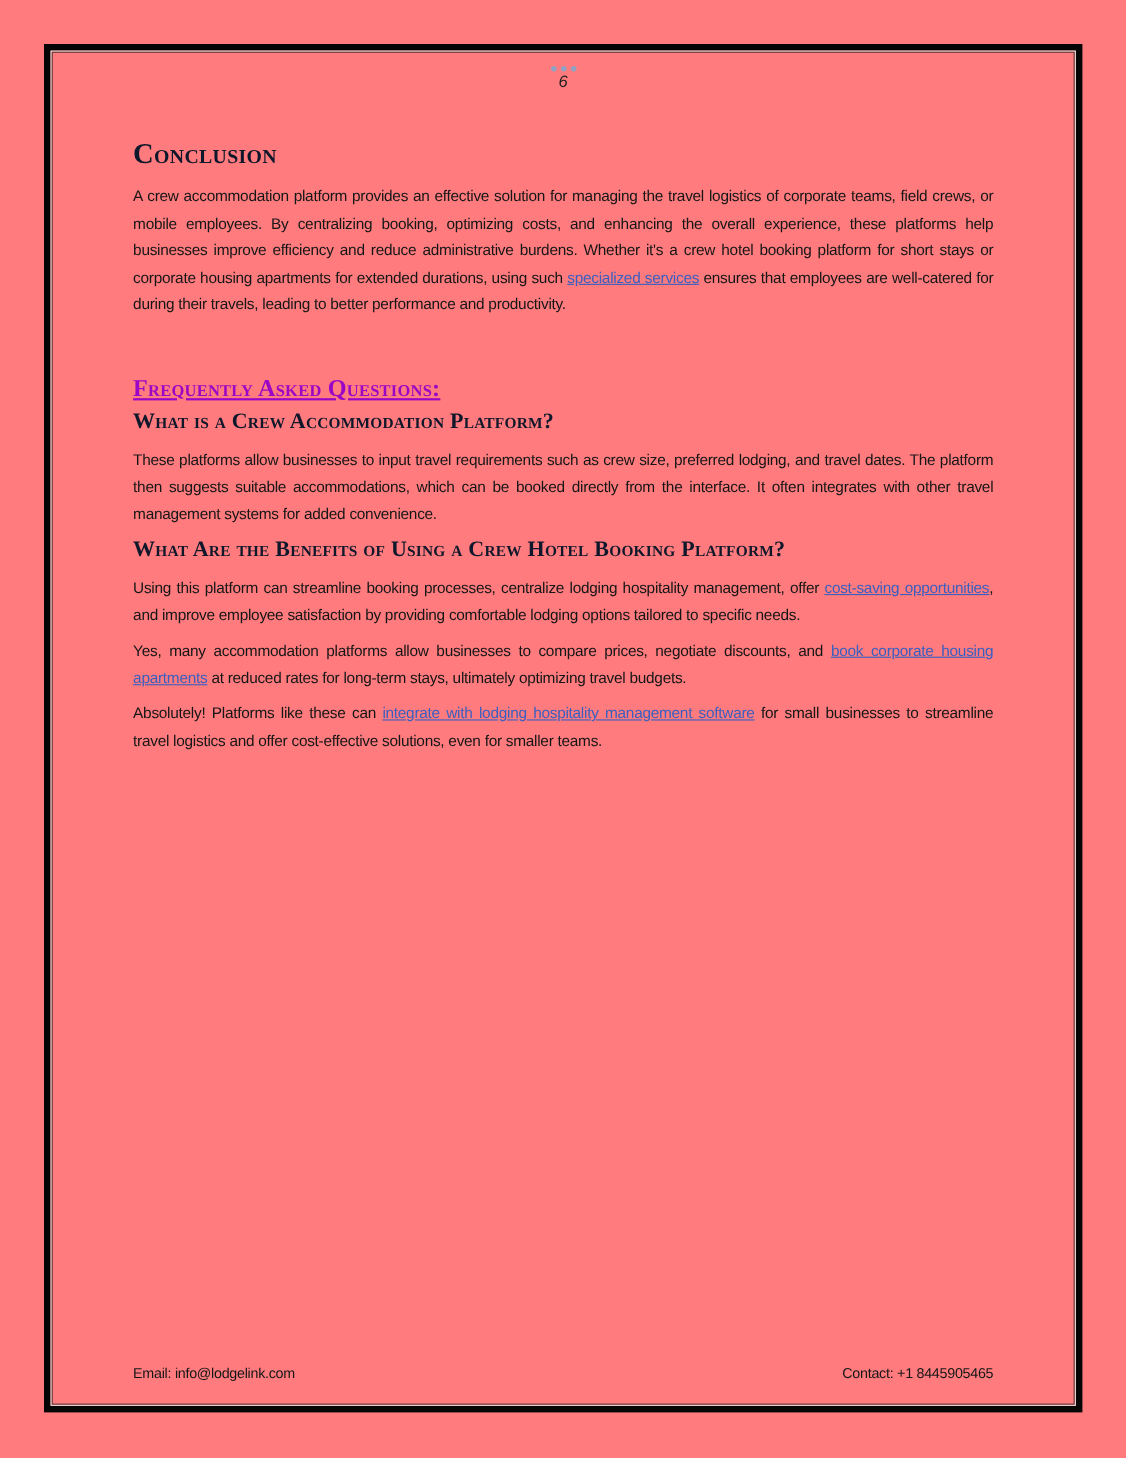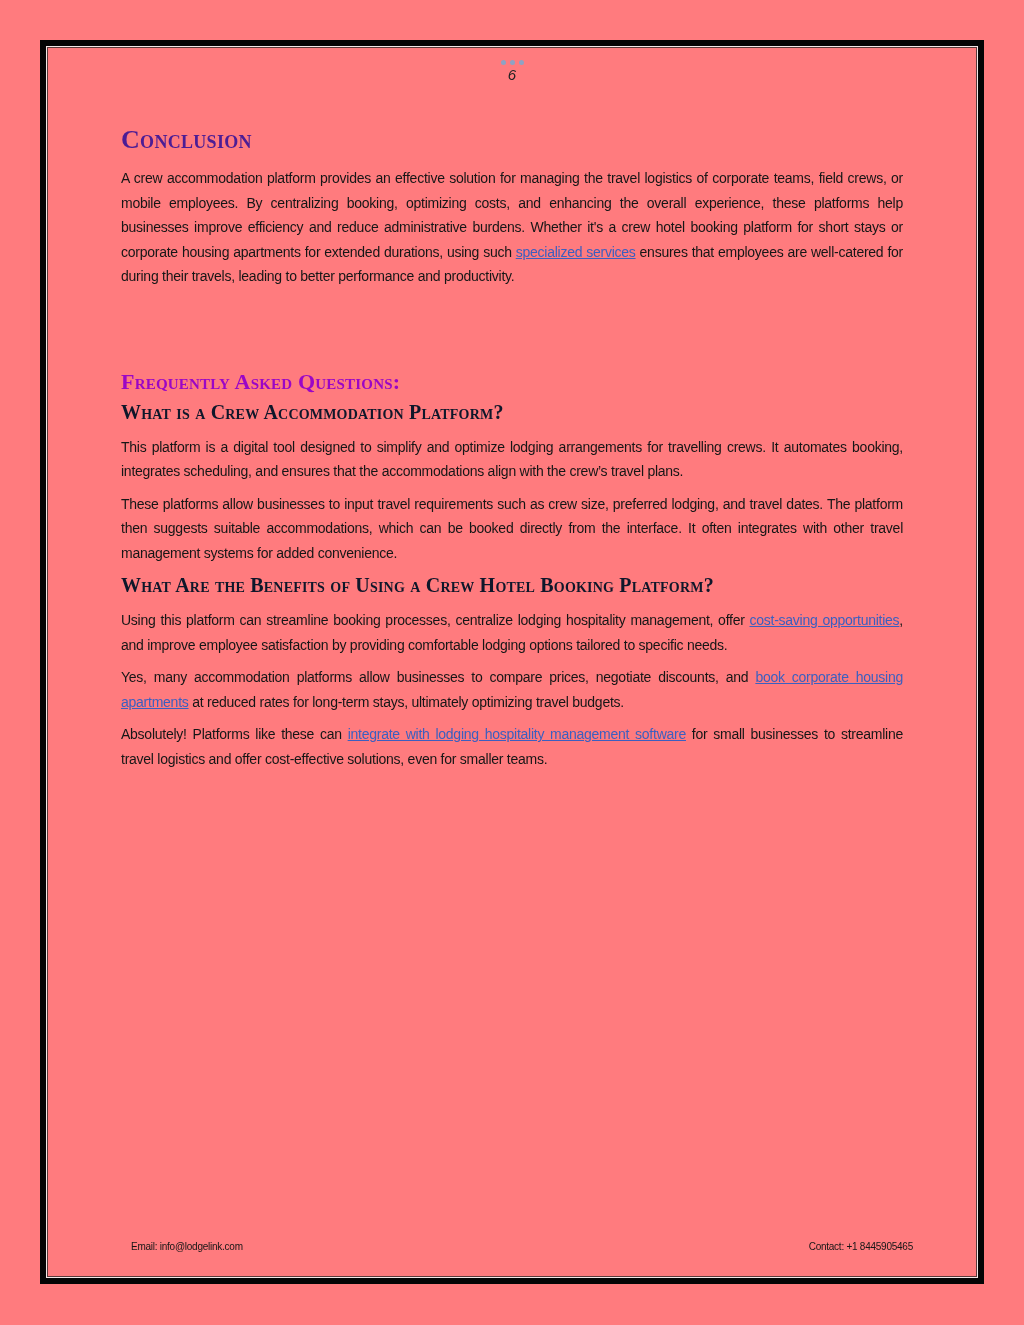--- a/index.html
+++ b/index.html
@@ -47,21 +47,21 @@
   .content {
     position: absolute;
     left: 121px; top: 118px;
     width: 782px;
     color: #161616;
   }
   .h-title {
     font-family: "Liberation Serif", serif;
     font-weight: bold;
     font-variant: small-caps;
-    color: #4c1d95;
+    color: #0f172a;
     font-size: 26px;
     letter-spacing: 0.3px;
     margin: 0; line-height: 44px;
   }
   .h-faq {
     font-family: "Liberation Serif", serif;
     font-weight: bold; font-variant: small-caps;
     color: #9b06c6;
     font-size: 22px; letter-spacing: 0.2px;
     margin: 0; line-height: 30px;
@@ -80,23 +80,23 @@
     text-align: justify;
     letter-spacing: -0.25px;
     word-spacing: 0px;
   }
   a.link {
     color: #3b5fc0;
     text-decoration: underline;
   }
   .footer {
     position: absolute;
-    left: 131px; width: 782px; top: 1241px;
+    left: 121px; width: 782px; top: 1241px;
     display: flex; justify-content: space-between;
-    font-size: 10px; color: #161616; letter-spacing: -0.25px;
+    font-size: 13px; color: #161616; letter-spacing: -0.25px;
   }
 </style>
 </head>
 <body>
 
 <div class="frame-outer"></div>
 <div class="frame-white"></div>
 <div class="frame-inner"></div>
 
 <div class="page-header">
@@ -105,25 +105,24 @@
     <span class="dot"></span>
     <span class="dot"></span>
   </div>
   <div class="page-number">6</div>
 </div>
 
 <div class="content">
   <h1 class="h-title">Conclusion</h1>
   <p class="body" style="margin-top:4px;"><span>A crew accommodation platform provides an effective solution for managing the travel logistics of corporate teams, field crews, or mobile employees. By centralizing booking, optimizing costs, and enhancing the overall experience, these platforms help businesses improve efficiency and reduce administrative burdens. Whether it's a crew hotel booking platform for short stays or corporate housing apartments for extended durations, using such </span><a class="link" href="#">specialized services</a><span> ensures that employees are well-catered for during their travels, leading to better performance and productivity.</span></p>
 
-  <h2 class="h-faq" style="margin-top:78px;">Frequently Asked Questions:</h2>
+  <h2 class="h-faq" style="margin-top:49px;text-decoration:underline;">Frequently Asked Questions:</h2>
 
   <section>
     <h3 class="h-q">What is a Crew Accommodation Platform?</h3>
-    <p class="body" style="margin-top:8px;">This platform is a digital tool designed to simplify and optimize lodging arrangements for travelling crews. It automates booking, integrates scheduling, and ensures that the accommodations align with the crew’s travel plans.</p>
   </section>
 
   <section style="margin-top:5px;">
     <p class="body" style="margin-top:8px;">These platforms allow businesses to input travel requirements such as crew size, preferred lodging, and travel dates. The platform then suggests suitable accommodations, which can be booked directly from the interface. It often integrates with other travel management systems for added convenience.</p>
   </section>
 
   <section style="margin-top:5px;">
     <h3 class="h-q">What Are the Benefits of Using a Crew Hotel Booking Platform?</h3>
     <p class="body" style="margin-top:8px;"><span>Using this platform can streamline booking processes, centralize lodging hospitality management, offer </span><a class="link" href="#">cost-saving opportunities</a><span>, and improve employee satisfaction by providing comfortable lodging options tailored to specific needs.</span></p>
   </section>

